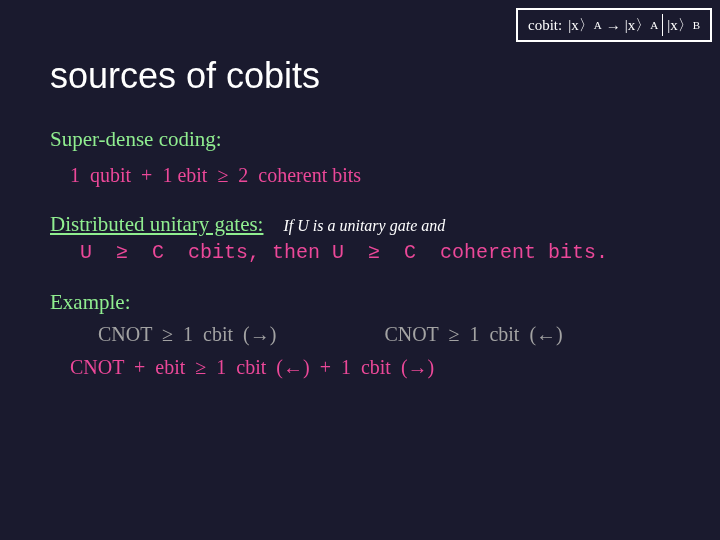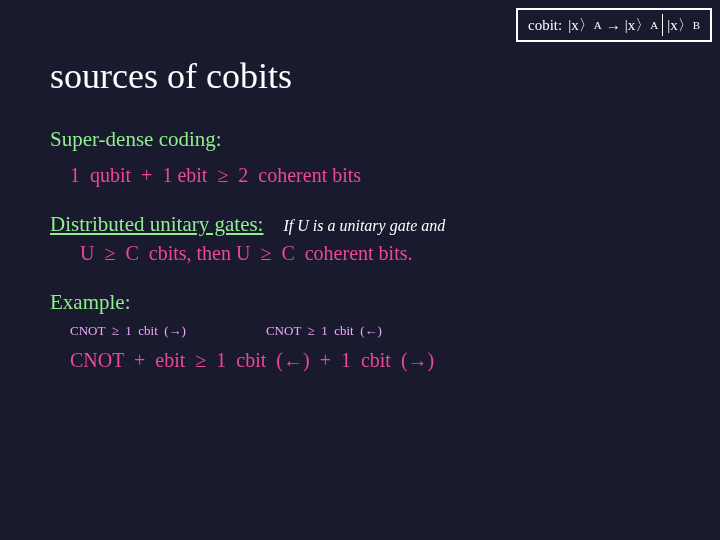--- a/index.html
+++ b/index.html
@@ -62,21 +62,21 @@
 
     .main-content {
       padding: 55px 50px 20px 50px;
     }
 
     .title {
       font-size: 36px;
       font-weight: normal;
       color: #ffffff;
       margin-bottom: 30px;
-      font-family: Liberation Serif, serif;
+      font-family: Liberation Sans, sans-serif;
     }
 
     .section-label {
       color: #90ee90;
       font-size: 21px;
       margin-bottom: 8px;
       font-family: 'Georgia', serif;
     }
 
     .section-label.underline {
@@ -98,23 +98,24 @@
     }
 
     .row-items {
       display: flex;
       gap: 80px;
       margin-left: 20px;
       margin-bottom: 6px;
     }
 
     .item-text {
-      color: #f0abfc;
-      font-size: 13px;
+      color: #a3a3a3;
+      font-size: 20px;
       font-family: 'Georgia', serif;
+      margin-left: 28px;
     }
   </style>
 </head>
 <body>
 
 <div class="top-right-box">
   <span class="label">cobit:</span>
   <span class="ket-inner">
     <span>|</span>
       <span>x</span>
@@ -146,21 +147,21 @@
     <div class="content-line">
       1&nbsp; qubit &nbsp;+&nbsp; 1 ebit &nbsp;≥&nbsp; 2 &nbsp;coherent bits
     </div>
   </div>
 
   <div class="section-block">
     <div class="section-label underline" style="display:inline;">Distributed unitary gates:</div>
     <span class="content-line" style="margin-left:8px; display:inline; color:#ffffff; font-size:16px;font-style:italic;">
       &nbsp;&nbsp;If U is a unitary gate and
     </span>
-    <div class="content-line" style="margin-left:30px;">
+    <div class="content-line" style="margin-left:30px;font-family:Liberation Mono, monospace;">
       U &nbsp;≥&nbsp; C &nbsp;cbits, then U &nbsp;≥&nbsp; C &nbsp;coherent bits.
     </div>
   </div>
 
   <div class="section-block">
     <div class="section-label">Example:</div>
     <div class="row-items">
       <span class="item-text">CNOT &nbsp;≥&nbsp; 1 &nbsp;cbit &nbsp;(→)</span>
       <span class="item-text">CNOT &nbsp;≥&nbsp; 1 &nbsp;cbit &nbsp;(←)</span>
     </div>

